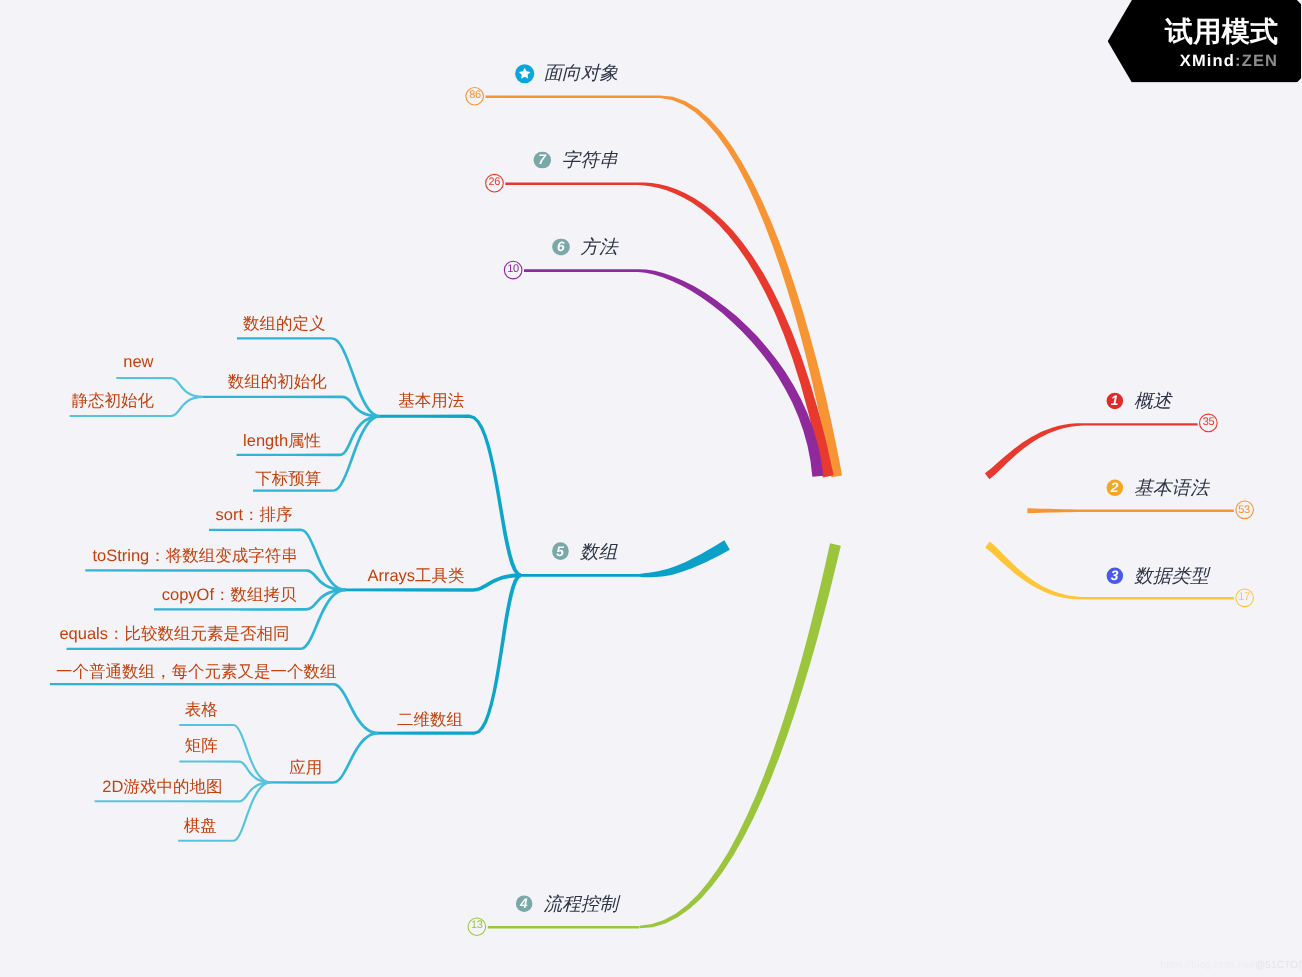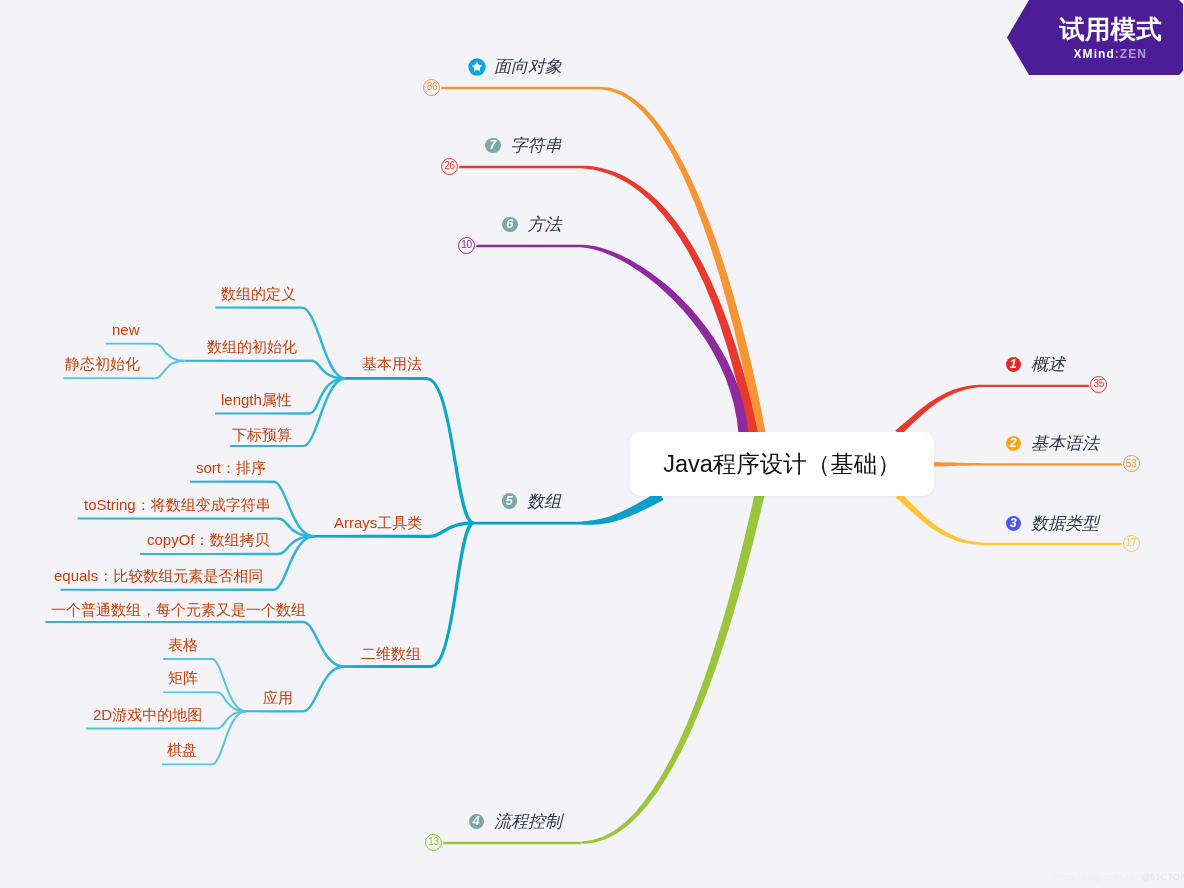--- a/index.html
+++ b/index.html
@@ -27,24 +27,24 @@
   .count{position:absolute;width:15px;height:15px;border-radius:50%;
      background:#f4f4f8;border:1.6px solid currentColor;display:flex;
      align-items:center;justify-content:center;font-size:10px;font-weight:400;
      line-height:1;letter-spacing:-.3px;box-shadow:0 0 0 1.4px #f4f4f8;}
 
   
   .sub{font-size:15px;color:#c2410c;}
 
   
   #trial{position:absolute;left:1007px;top:0;width:176px;height:75px;color:#fff;
-     background:#4c1d95;clip-path:polygon(22px 0,172px 0,176px 4px,176px 71px,172px 75px,22px 75px,0 37.5px);}
+     background:#000000;clip-path:polygon(22px 0,172px 0,176px 4px,176px 71px,172px 75px,22px 75px,0 37.5px);}
   #trial .t1{position:absolute;right:21px;top:17px;font-size:25.5px;font-weight:700;
      letter-spacing:.2px;line-height:1;}
-  #trial .t2{position:absolute;right:36px;top:48px;font-size:12px;font-weight:700;
+  #trial .t2{position:absolute;right:21px;top:48px;font-size:15px;font-weight:700;
      letter-spacing:1.05px;line-height:1;}
   #trial .t2 b{font-weight:700;}
   #trial .t2 i{font-style:normal;opacity:.55;font-weight:700;}
 
   #watermark{position:absolute;left:1055px;top:873px;font-size:9.3px;
      letter-spacing:0;line-height:1;white-space:nowrap;}
   #watermark .u{color:#edecf1;}
   #watermark .h{color:#e4e3ea;}
 </style>
 </head>
@@ -81,23 +81,20 @@
         <path d="M245.3 712.3 L274.1 712.4 303.0 712.4 305.5 712.0 307.8 710.7 309.9 708.8 311.8 706.3 313.6 703.4 315.4 700.2 317.2 696.8 319.0 693.2 320.9 689.5 322.8 685.8 324.9 682.2 327.1 678.8 329.4 675.8 332.0 673.1 334.6 670.9 337.5 669.2 340.6 668.2 344.0 667.8 L344.0 665.2 340.1 665.6 336.4 666.9 333.2 668.8 330.2 671.2 327.5 674.1 325.1 677.4 322.8 680.9 320.7 684.6 318.7 688.3 316.9 692.1 315.1 695.7 313.3 699.1 311.6 702.3 309.9 705.0 308.1 707.2 306.4 708.8 304.7 709.8 303.0 710.2 274.1 710.2 245.3 710.3Z" fill="#30b4d6"></path>
         <path d="M163.0 659.9 L187.5 659.9 212.0 659.9 213.2 660.3 214.6 661.4 216.1 663.4 217.5 666.0 218.9 669.2 220.4 672.9 221.8 676.9 223.3 681.1 224.9 685.5 226.5 689.9 228.3 694.1 230.2 698.2 232.2 702.0 234.4 705.3 236.9 708.2 239.6 710.4 242.6 711.8 246.0 712.3 L246.0 710.2 243.3 709.8 240.7 708.6 238.3 706.7 236.1 704.1 233.9 700.9 232.0 697.3 230.1 693.3 228.4 689.1 226.7 684.8 225.2 680.5 223.7 676.2 222.2 672.2 220.7 668.5 219.2 665.2 217.7 662.4 216.0 660.2 214.2 658.6 212.0 658.1 187.5 658.1 163.0 658.1Z" fill="#56c4de"></path>
         <path d="M163.0 693.1 L190.0 693.2 217.0 693.3 218.1 693.4 219.1 693.8 220.1 694.5 221.0 695.4 221.9 696.5 222.9 697.8 223.8 699.2 224.9 700.8 226.0 702.4 227.3 704.0 228.7 705.6 230.4 707.1 232.2 708.6 234.3 709.8 236.8 710.9 239.5 711.7 242.6 712.2 246.0 712.3 L246.0 710.2 242.8 710.1 239.9 709.6 237.5 708.9 235.3 708.0 233.4 706.9 231.7 705.6 230.2 704.2 228.8 702.7 227.6 701.2 226.5 699.7 225.5 698.1 224.5 696.7 223.5 695.3 222.5 694.0 221.3 693.0 220.1 692.1 218.6 691.5 217.0 691.3 190.0 691.4 163.0 691.4Z" fill="#56c4de"></path>
         <path d="M86.0 729.4 L151.5 729.4 217.0 729.5 218.6 729.3 220.0 728.8 221.3 728.0 222.4 727.0 223.5 725.9 224.5 724.7 225.5 723.3 226.5 721.9 227.6 720.5 228.8 719.2 230.1 717.8 231.6 716.6 233.3 715.4 235.2 714.4 237.4 713.6 239.9 712.9 242.8 712.5 246.0 712.3 L246.0 710.2 242.6 710.4 239.5 710.9 236.8 711.6 234.4 712.5 232.2 713.7 230.4 714.9 228.7 716.3 227.3 717.8 226.0 719.3 224.9 720.7 223.8 722.1 222.9 723.4 221.9 724.6 221.0 725.6 220.1 726.4 219.1 727.0 218.1 727.4 217.0 727.5 151.5 727.6 86.0 727.6Z" fill="#56c4de"></path>
         <path d="M162.0 765.2 L187.0 765.3 212.0 765.3 214.2 764.7 216.0 763.2 217.7 761.0 219.2 758.1 220.7 754.7 222.2 751.0 223.7 746.9 225.2 742.6 226.7 738.2 228.4 733.8 230.1 729.5 232.0 725.5 234.0 721.8 236.1 718.6 238.3 716.0 240.7 714.0 243.3 712.8 246.0 712.3 L246.0 710.2 242.6 710.8 239.6 712.3 236.9 714.5 234.4 717.4 232.2 720.8 230.2 724.6 228.3 728.7 226.5 733.1 224.9 737.5 223.3 741.9 221.8 746.2 220.4 750.3 218.9 754.0 217.5 757.3 216.0 760.0 214.6 761.9 213.2 763.1 212.0 763.5 187.0 763.5 162.0 763.5Z" fill="#56c4de"></path>
 
       </g>
     </g>
   </svg>
 
-  <div class="node" id="central">
-    <span class="txt">Java程序设计（基础）</span>
-  </div>
 
   <div class="node main-label" style="left:469.5px;top:55px">
     <span class="badge star">
       <svg viewBox="0 0 20 20" width="20" height="20">
           <circle cx="10" cy="10" r="9.85" fill="#f4f4f8"></circle>
           <circle cx="10" cy="10" r="8.7" fill="#0ca6dd"></circle>
           <path d="M10 4.55l1.63 3.30 3.64.53-2.64 2.57.62 3.63L10 12.84l-3.25 1.71.62-3.63L4.73 8.38l3.64-.53z" fill="#fff"></path>
         </svg>
     </span>
     <span>面向对象</span>

